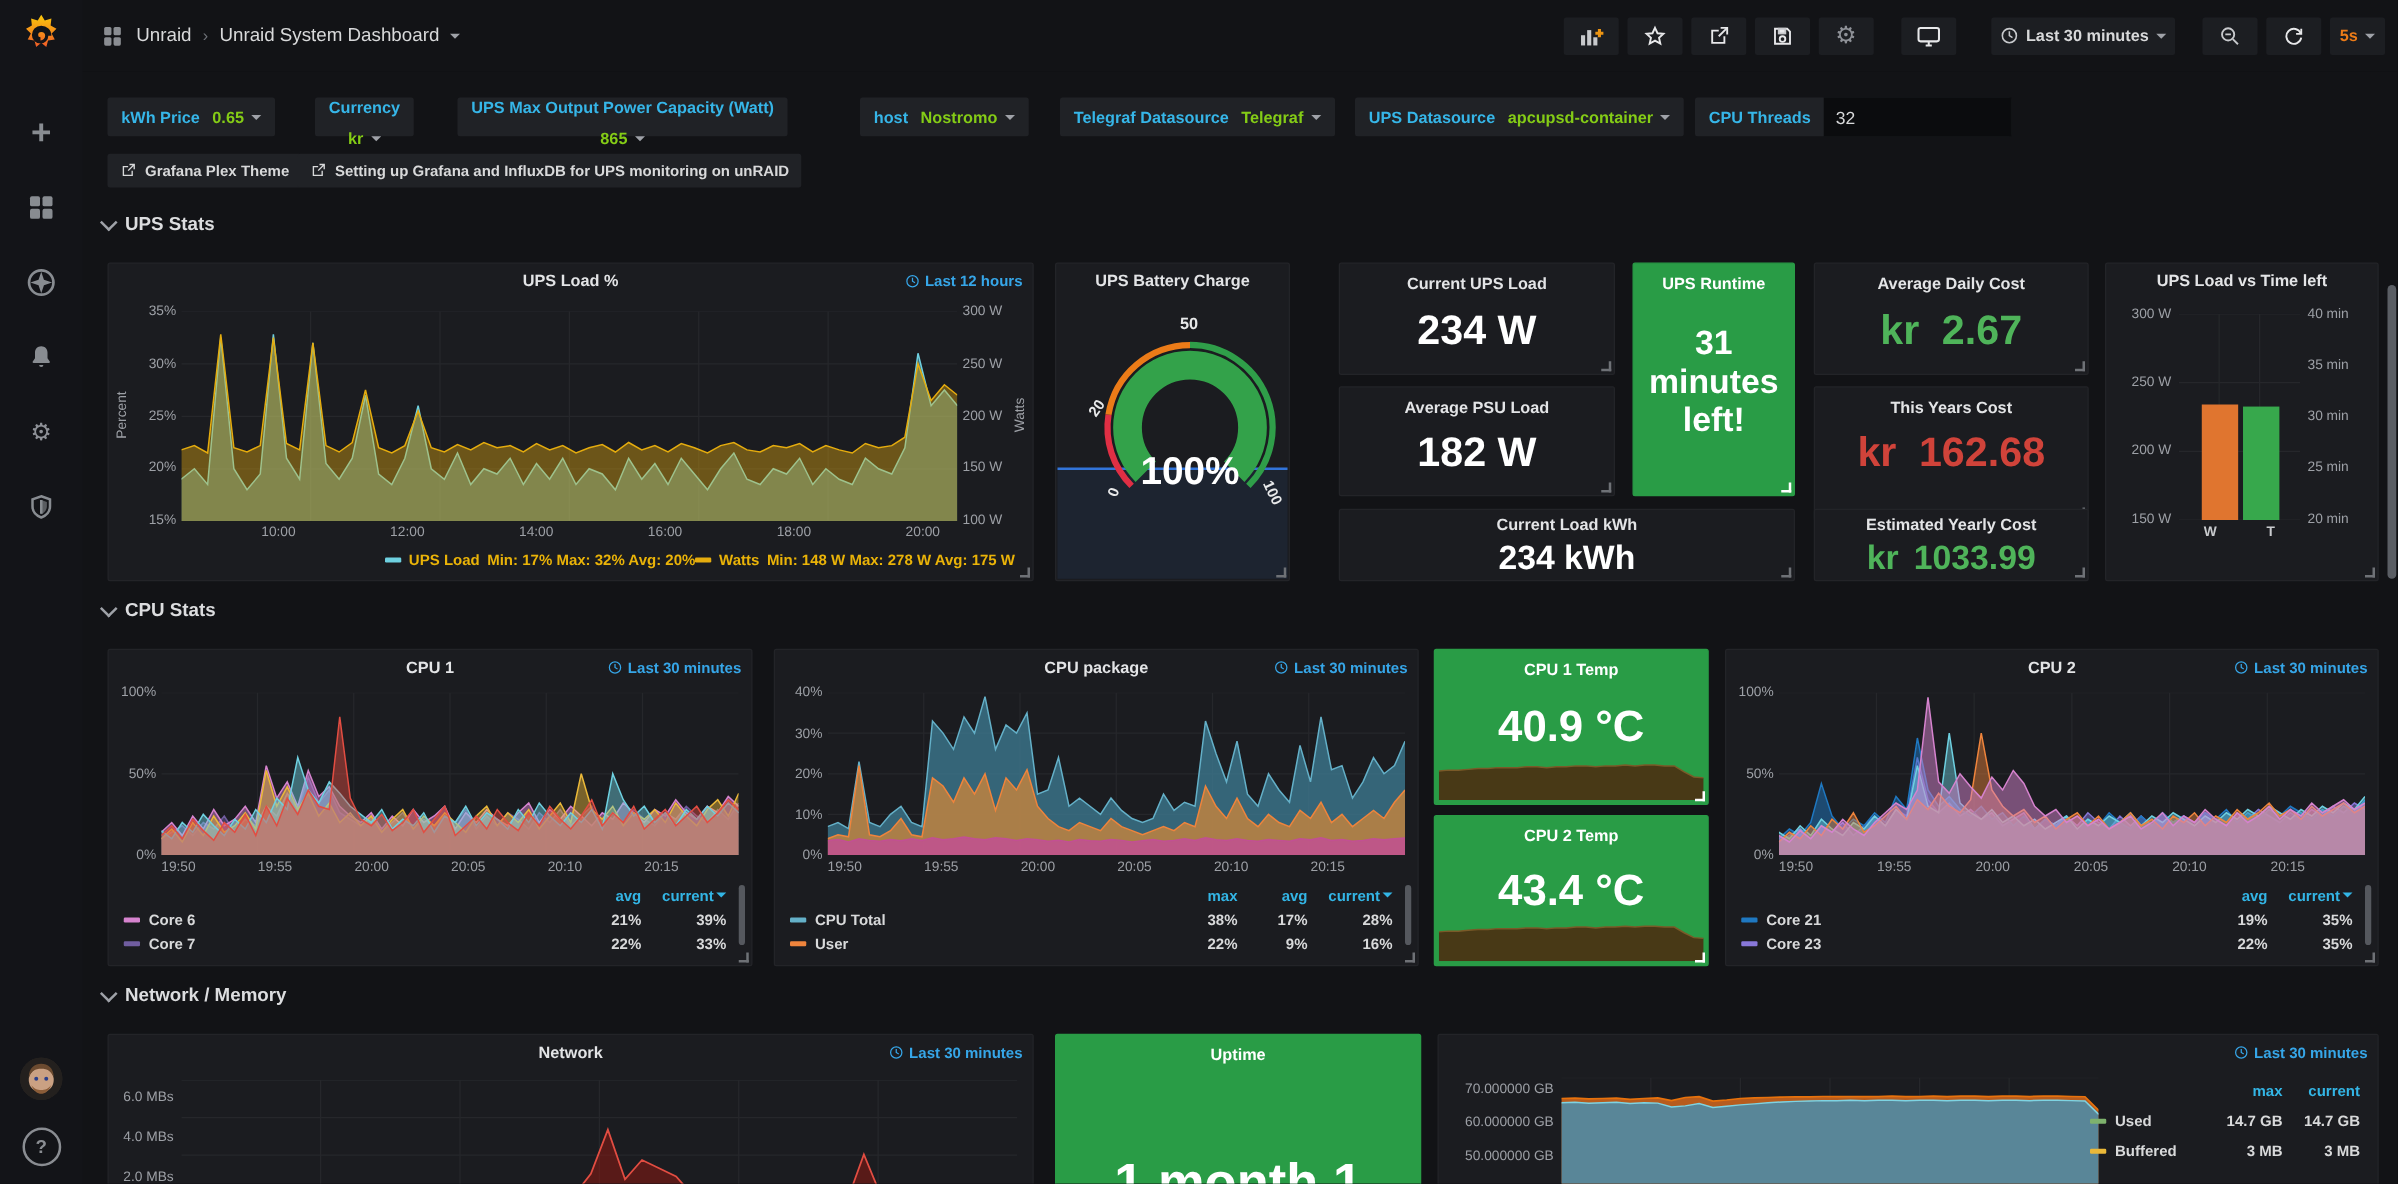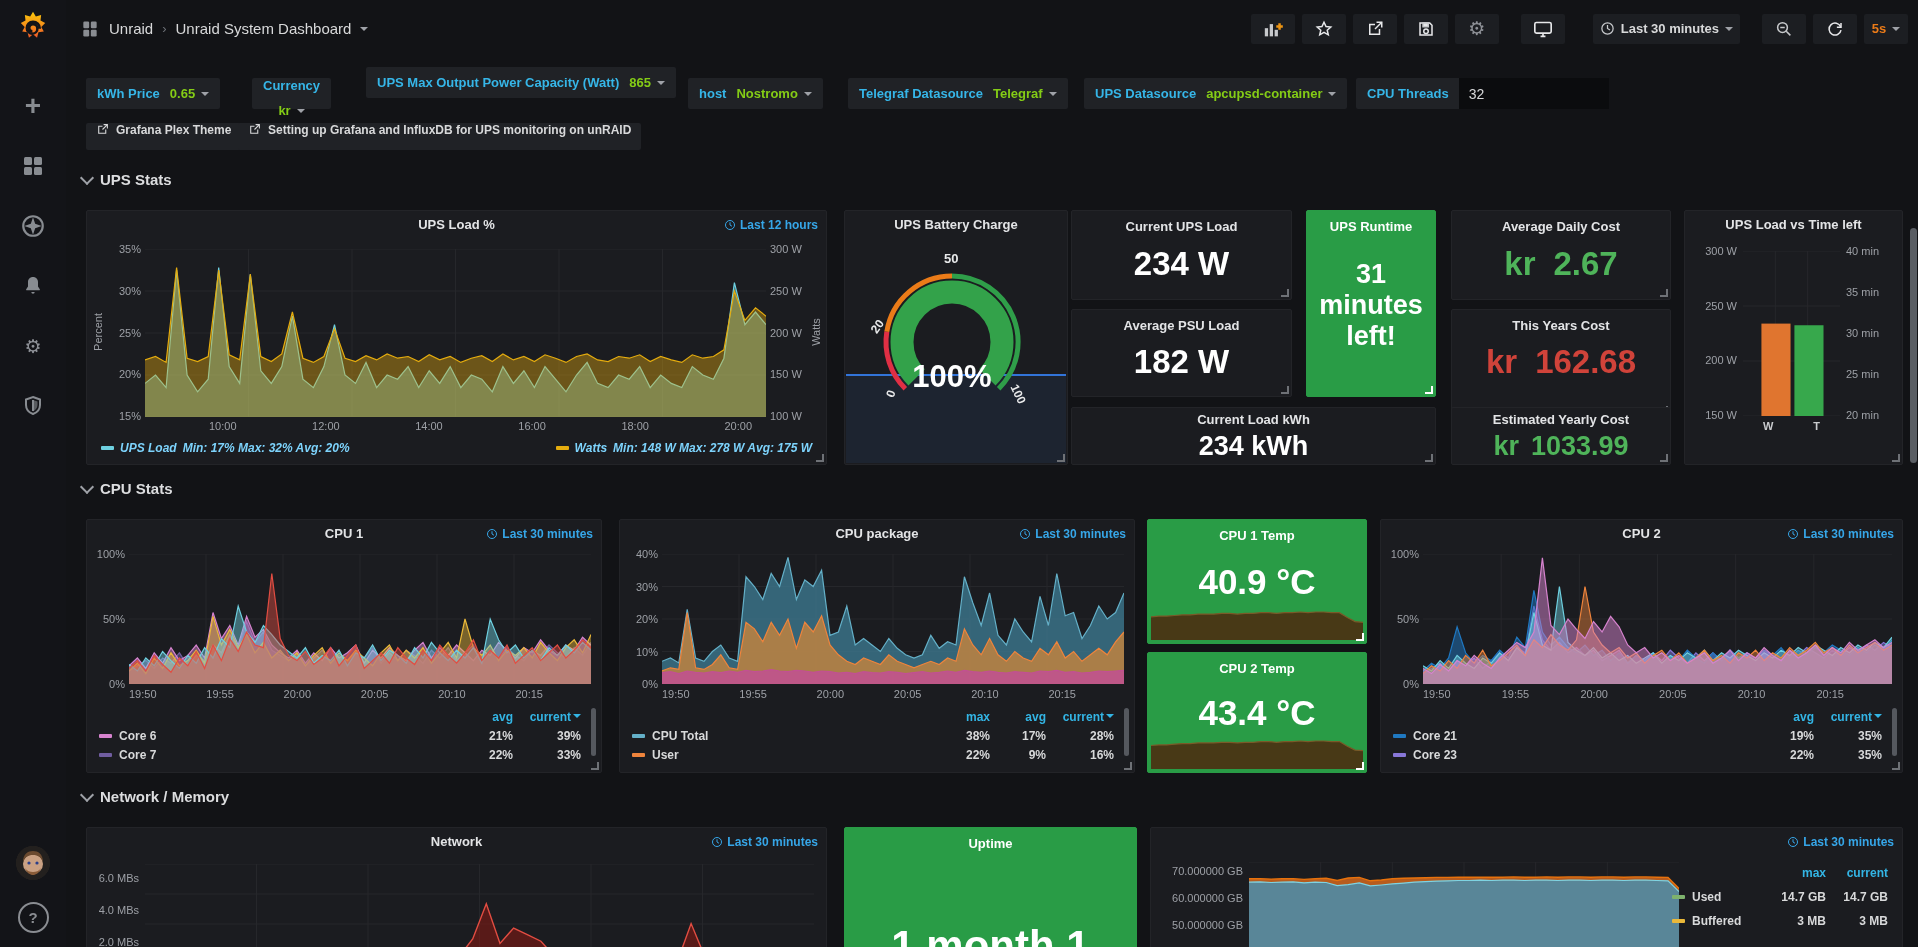--- a/index.html
+++ b/index.html
@@ -24,40 +24,40 @@
   .tptext{font-size:13px;font-weight:bold;color:#d8d9da;white-space:nowrap;}
   .refint{font-size:13px;font-weight:bold;color:#eb7b18;}
   .caret{width:0;height:0;border:4px solid transparent;border-top-color:#9fa2a8;margin-top:4px;}
   .gearchar{font-family:"DejaVu Sans",sans-serif;color:#8e9197;font-size:19px;line-height:1;}
   
   .dash{position:absolute;left:66px;top:57px;right:0;bottom:0;background:#121316;overflow:hidden;}
   .pill{position:absolute;height:31px;background:#202226;border-radius:2px;display:flex;align-items:center;gap:10px;padding:0 11px;font-size:13px;font-weight:bold;cursor:pointer;}
   .vlabel{color:#36b6e8;}
   .vvalue{color:#84cc16;display:flex;align-items:center;gap:6px;}
   .vinput{background:#0b0c0e;color:#d8d9da;height:31px;display:flex;align-items:center;padding:0 10px;width:130px;font-weight:normal;font-size:14px;}
-  .linkpill{position:absolute;height:27px;background:#202226;border-radius:2px;display:flex;gap:7px;padding:0 10px;font-size:12px;font-weight:bold;color:#d8d9da;cursor:pointer;}
+  .linkpill{position:absolute;height:27px;background:#202226;border-radius:2px;display:flex;align-items:center;gap:7px;padding:0 10px;font-size:12px;font-weight:bold;color:#d8d9da;cursor:pointer;}
   .linkpill svg{stroke:#d8d9da;fill:none;stroke-width:2;}
   .rowhead{position:absolute;display:flex;align-items:center;gap:8px;font-size:15px;font-weight:bold;color:#dcdddf;cursor:pointer;}
   .chev{width:8px;height:8px;border-right:2px solid #9fa2a8;border-bottom:2px solid #9fa2a8;transform:rotate(45deg);margin-top:-4px;}
   
   .panel{position:absolute;background:#1b1c20;border:1px solid #232428;border-radius:2px;box-sizing:border-box;padding-left:20px;}
   .green{background:#299c46;border-color:#299c46;}
   .ptitle{position:absolute;left:0;right:0;top:6px;text-align:center;font-size:13px;font-weight:bold;color:#e3e4e6;cursor:pointer;}
   .ptime{position:absolute;right:8px;top:7px;display:flex;align-items:center;gap:4px;font-size:12px;font-weight:bold;color:#36a6e8;cursor:pointer;}
   .ptime svg{stroke:#36a6e8;fill:none;stroke-width:2;}
   .plot{position:absolute;overflow:hidden;}
   .plot svg{position:absolute;left:0;top:0;width:100%;height:100%;display:block;}
   .yt{position:absolute;display:flex;flex-direction:column;justify-content:space-between;font-size:11px;color:#9da0a6;}
   .yt.r{text-align:right;align-items:flex-end;}
   .yt.l{text-align:left;align-items:flex-start;}
   .xt{position:absolute;display:flex;justify-content:space-between;font-size:11px;color:#9da0a6;}
   .ylab{position:absolute;font-size:11px;color:#9da0a6;transform:rotate(-90deg);white-space:nowrap;}
   .rh{position:absolute;right:2px;bottom:2px;width:6px;height:6px;border-right:2px solid #6e7176;border-bottom:2px solid #6e7176;cursor:nwse-resize;}
   
-  .leg1{position:absolute;display:flex;justify-content:space-between;font-size:12px;font-weight:bold;color:#7dd3fc;font-style:italic;}
+  .leg1{position:absolute;display:flex;justify-content:flex-end;font-size:12px;font-weight:bold;color:#eab308;}
   .litem{display:flex;align-items:center;gap:6px;white-space:nowrap;cursor:pointer;}
   .sw{display:inline-block;width:13px;height:4px;border-radius:1px;}
   .ltable{position:absolute;display:grid;row-gap:5px;font-size:12px;font-weight:bold;color:#d8d9da;align-content:start;}
   .ltable .h{color:#33b5e5;text-align:right;cursor:pointer;}
   .ltable .v{text-align:right;}
   .ltable .n{display:flex;align-items:center;gap:7px;text-align:left;cursor:pointer;}
   .sortc{display:inline-block;width:0;height:0;border:4px solid transparent;border-top-color:#33b5e5;margin-left:2px;vertical-align:middle;}
   .lthumb{position:absolute;width:5px;border-radius:3px;background:#55585e;cursor:pointer;}
   
   .stitle{position:absolute;left:0;right:0;top:8px;text-align:center;font-size:13px;font-weight:bold;color:#e3e4e6;cursor:pointer;}
@@ -230,21 +230,21 @@
           <span class="caret"></span>
         </span>
     </div>
     <div class="pill" style="left:186px;top:21px;flex-direction:column;">
       <span class="vlabel">Currency</span>
       <span class="vvalue">
           <span>kr</span>
           <span class="caret"></span>
         </span>
     </div>
-    <div class="pill" style="left:300px;top:10px;">
+    <div class="pill" style="left:300px;top:21px;flex-direction:column;">
       <span class="vlabel">UPS Max Output Power Capacity (Watt)</span>
       <span class="vvalue">
           <span>865</span>
           <span class="caret"></span>
         </span>
     </div>
     <div class="pill" style="left:622px;top:21px;">
       <span class="vlabel">host</span>
       <span class="vvalue">
           <span>Nostromo</span>
@@ -357,21 +357,21 @@
           </span>
         <span class="litem">
             <span class="sw" style="background: rgb(229, 172, 14);"></span>
             <span>Watts</span>
             <span style="font-weight:bold;">Min: 148 W  Max: 278 W  Avg: 175 W</span>
           </span>
       </div>
       <span class="rh"></span>
     </section>
 
-    <section class="panel" style="left:778px;top:153px;width:224px;height:255px;">
+    <section class="panel" style="left:778px;top:153px;width:188px;height:255px;">
       <div class="ptitle">UPS Battery Charge</div>
       <div class="batline" style="top:163px;"></div>
       <div class="battint" style="top:165px;"></div>
       <svg class="gauge" style="left:22px;top:36px;" width="170" height="170" viewBox="0 0 170 170">
         <path d="M38.3 141.7 A66 66 0 0 1 19.8 84.7" stroke="#e02f44" stroke-width="5" fill="none"></path>
         <path d="M19.8 84.7 A66 66 0 0 1 85 29" stroke="#eb7b18" stroke-width="5" fill="none"></path>
         <path d="M85 29 A66 66 0 0 1 131.7 141.7" stroke="#2f9e49" stroke-width="5" fill="none"></path>
         <path d="M49.6 130.4 A50 50 0 1 1 120.4 130.4" stroke="#33a24a" stroke-width="23" fill="none"></path>
         <text x="77" y="16" fill="#e8e9ea" font-size="13" font-weight="bold">50</text>
         <text x="4" y="84" fill="#e8e9ea" font-size="12" font-weight="bold" transform="rotate(-55 10 80)">20</text>

